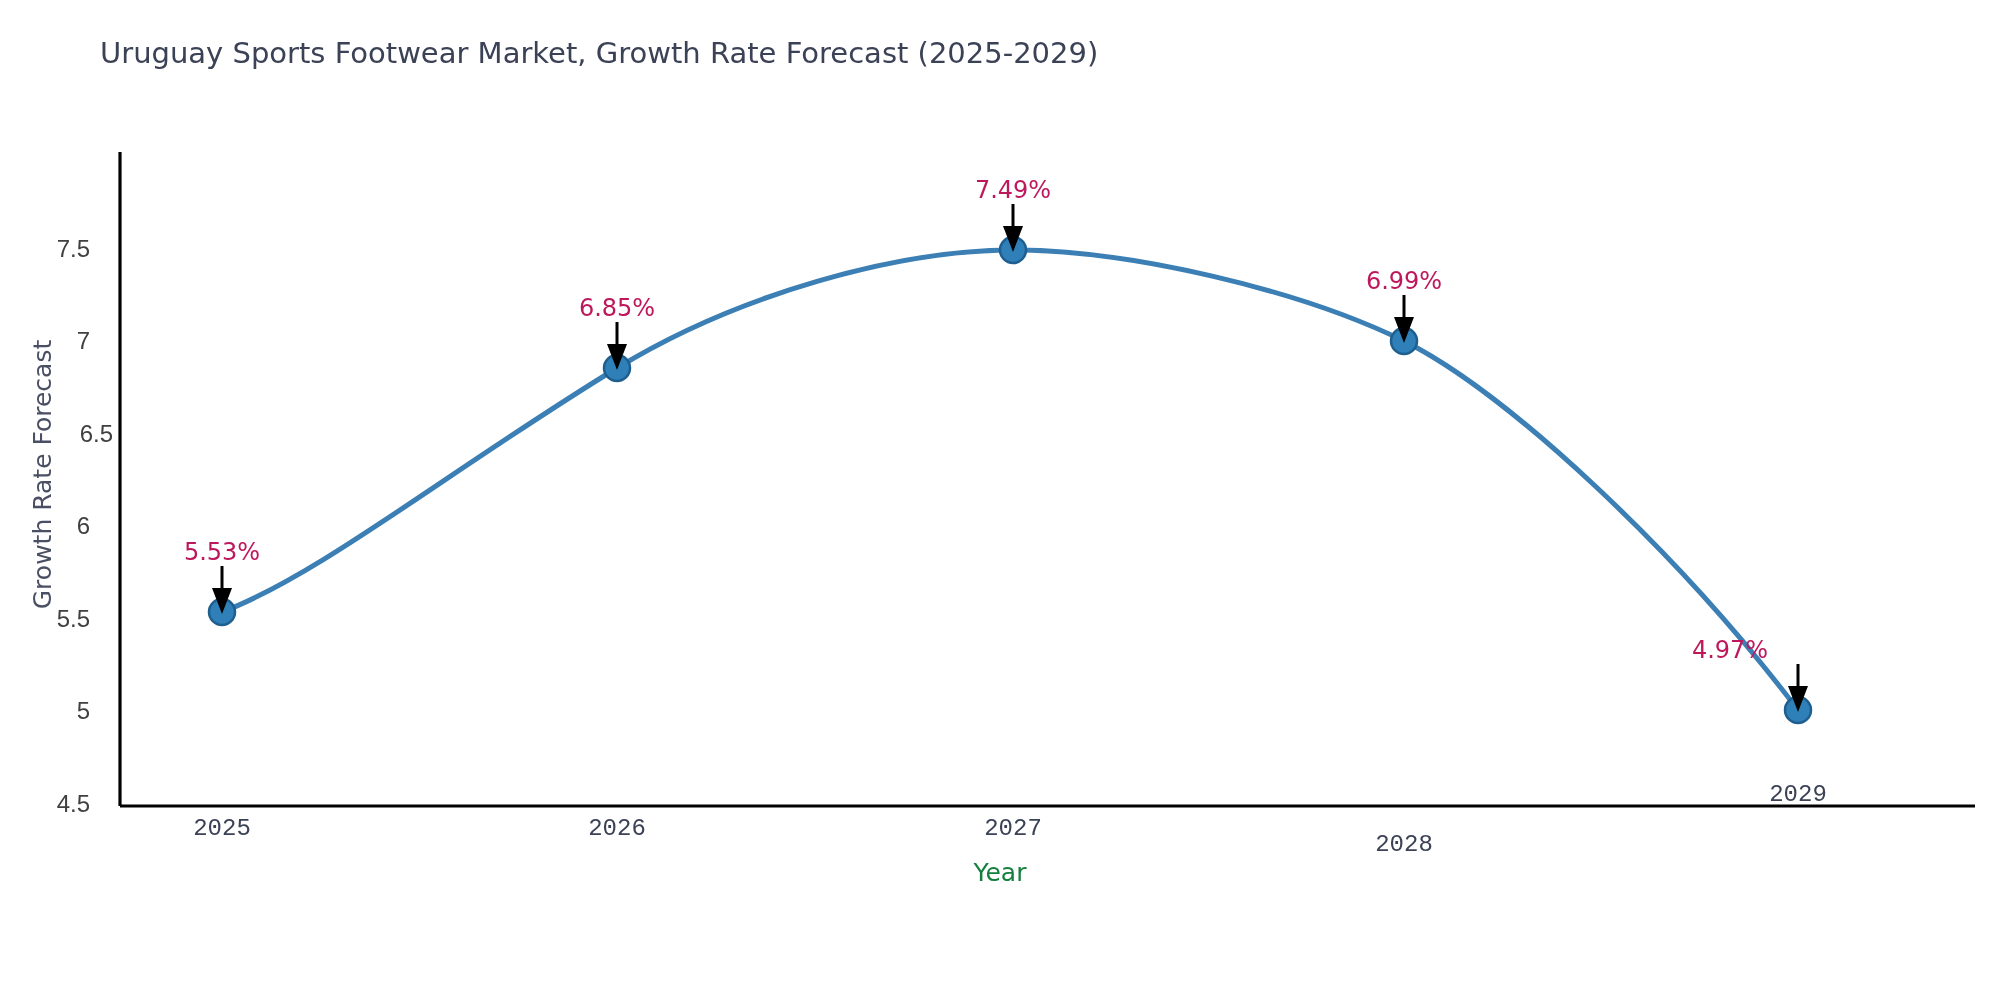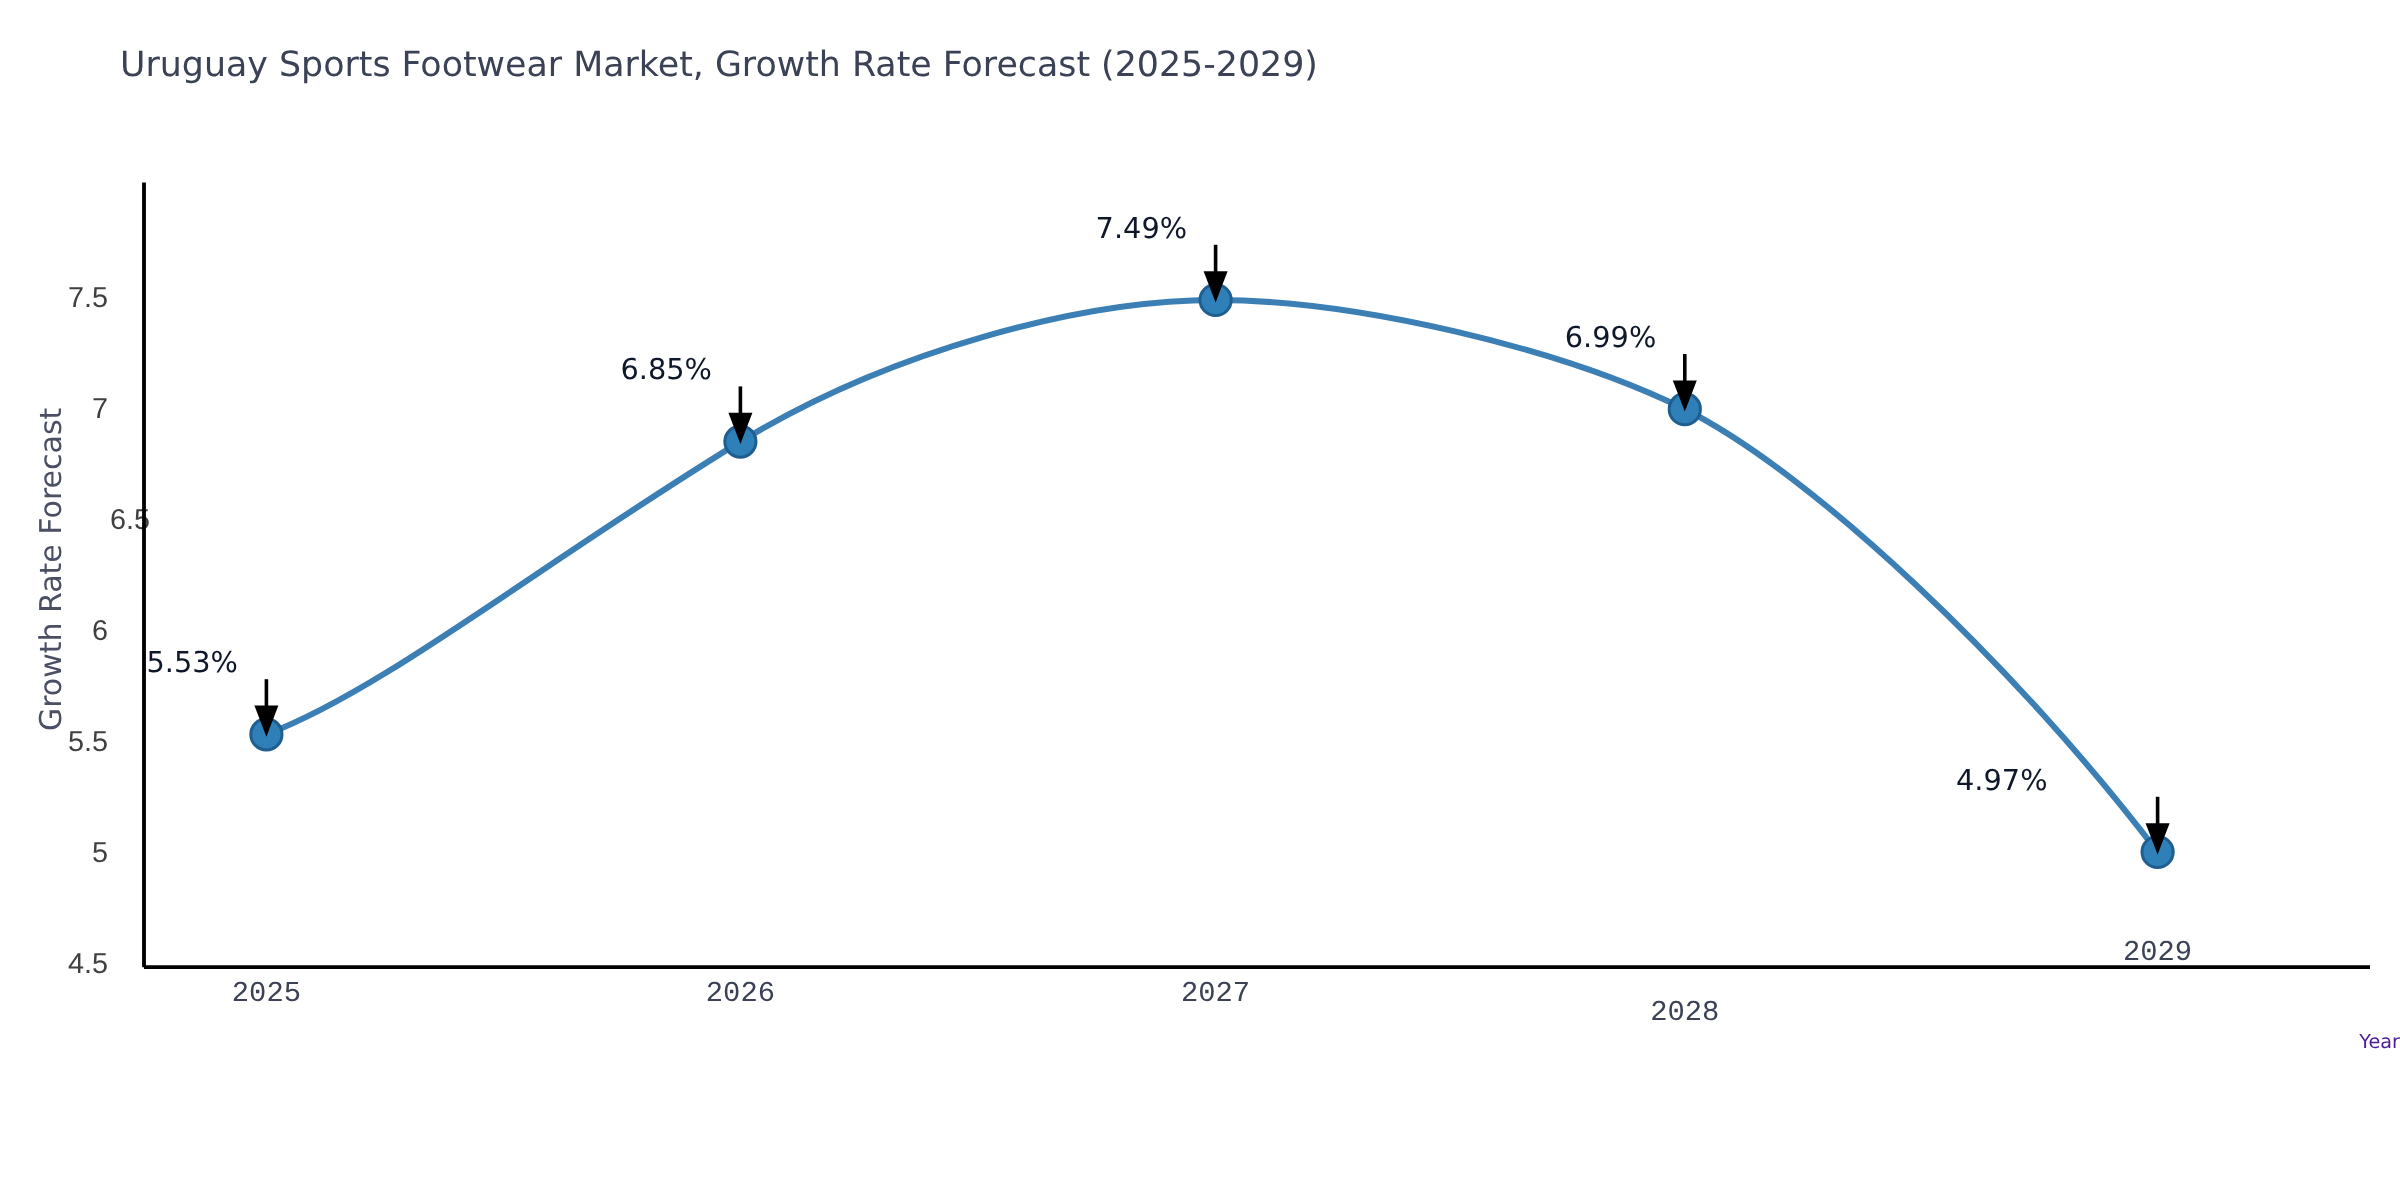--- a/index.html
+++ b/index.html
@@ -43,23 +43,23 @@
     font-size: 25px;
     color: #4a4f63;
     font-family: "DejaVu Sans", sans-serif;
     white-space: nowrap;
   }
   .x-axis-title {
     position: absolute;
     left: 0;
     top: 858px;
     width: 2000px;
-    text-align: right;
-    font-size: 16px;
-    color: #4c1d95;
+    text-align: center;
+    font-size: 25px;
+    color: #15803d;
     font-family: "DejaVu Sans", sans-serif;
   }
   .footnote {
     position: absolute;
     left: 124px;
     top: 916px;
     font-size: 19px;
     font-style: italic;
     color: #262626;
     font-family: "DejaVu Sans", sans-serif;
@@ -78,39 +78,39 @@
     position: absolute;
     width: 160px;
     text-align: center;
     font-size: 24px;
     color: #3b4256;
     font-family: Liberation Mono, monospace;
   }
   .point-label {
     position: absolute;
     width: 200px;
-    text-align: left;
+    text-align: center;
     font-size: 24px;
-    color: #0f172a;
+    color: #be185d;
     font-family: "DejaVu Sans", sans-serif;
   }
   svg { display: block; }
 </style>
 </head>
 <body>
 
 <div id="figure">
 
   <div class="chart-title">Uruguay Sports Footwear Market, Growth Rate Forecast (2025-2029)</div>
 
   <div class="y-axis-title">Growth Rate Forecast</div>
 
   <div class="tick-label-y" style="left:0px; top:235px;">7.5</div>
   <div class="tick-label-y" style="left:0px; top:327px;">7</div>
-  <div class="tick-label-y" style="left:16px; top:420px;padding-left:19px;">6.5</div>
+  <div class="tick-label-y" style="left:4px; top:420px;padding-left:19px;">6.5</div>
   <div class="tick-label-y" style="left:0px; top:512px;">6</div>
   <div class="tick-label-y" style="left:0px; top:605px;">5.5</div>
   <div class="tick-label-y" style="left:0px; top:697px;">5</div>
   <div class="tick-label-y" style="left:0px; top:790px;">4.5</div>
 
   <div class="tick-label-x" style="left:142px; top:815px;">2025</div>
   <div class="tick-label-x" style="left:537px; top:815px;">2026</div>
   <div class="tick-label-x" style="left:933px; top:815px;">2027</div>
   <div class="tick-label-x" style="left:1324px; top:815px;margin-top:16px;">2028</div>
   <div class="tick-label-x" style="left:1718px; top:781px;">2029</div>

